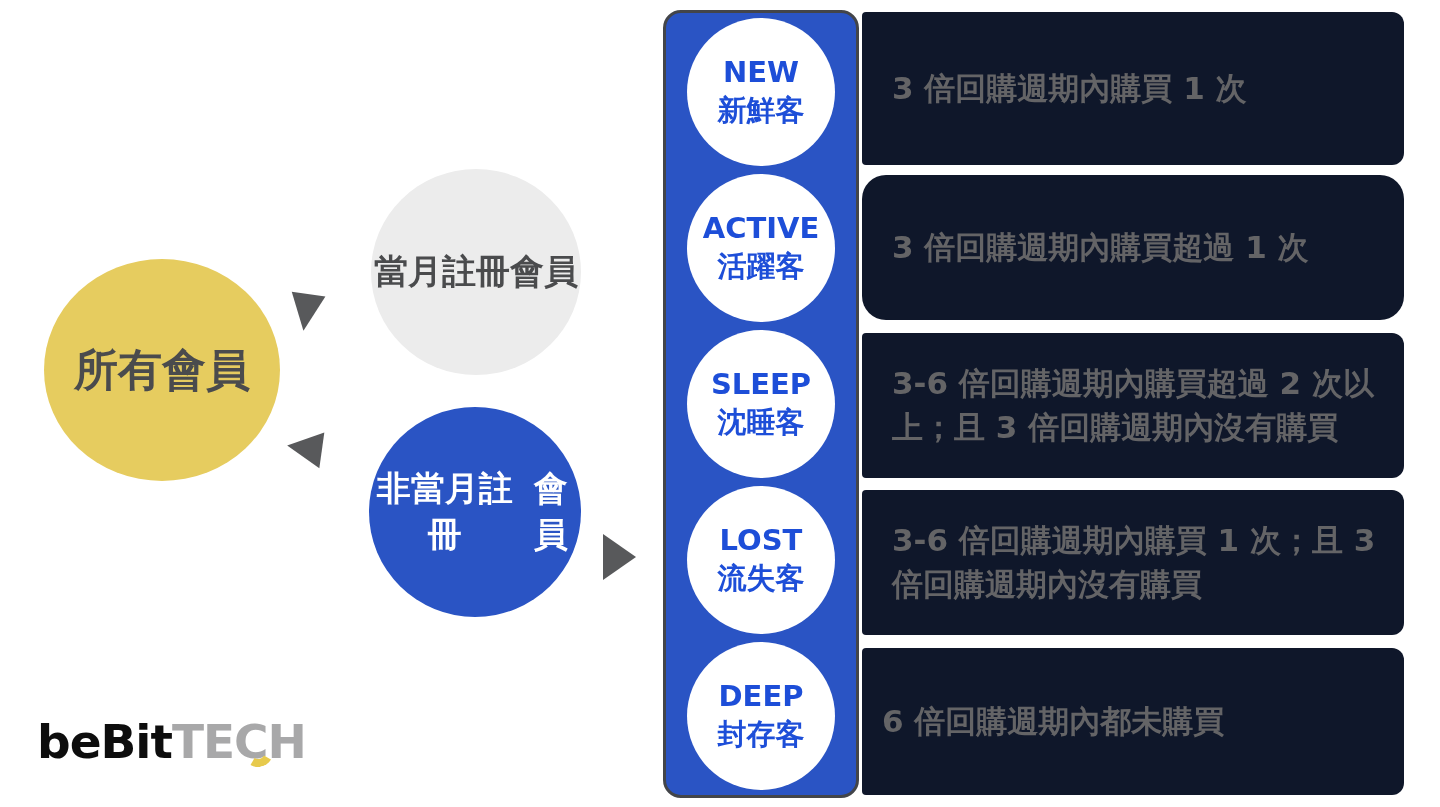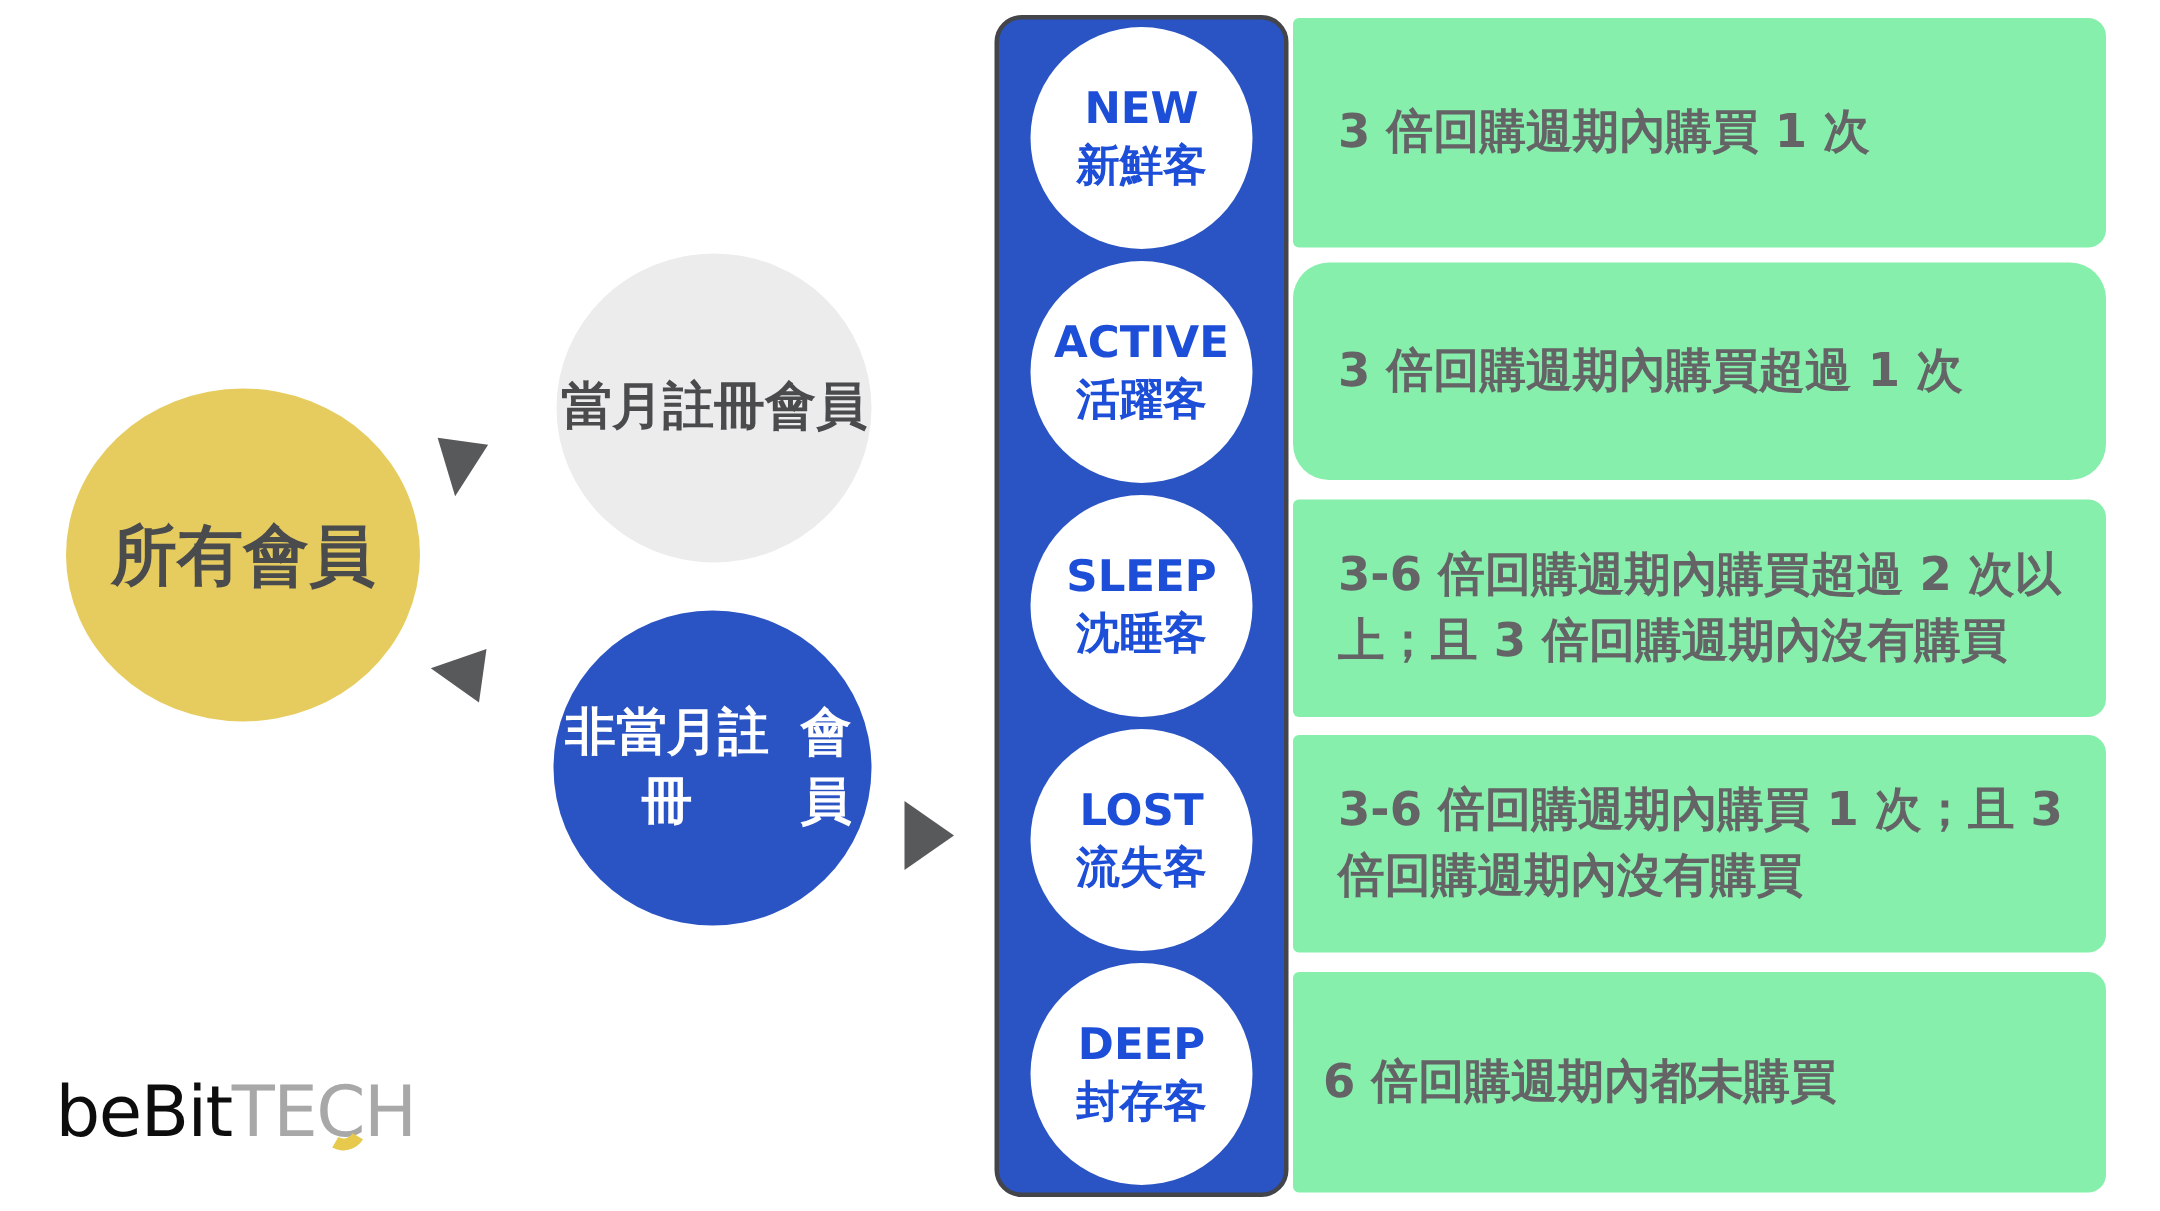--- a/index.html
+++ b/index.html
@@ -74,35 +74,35 @@
     color:#1d4ed8; font-weight:700; font-size:29px; line-height:1.3;
   }
   .seg-circle.pos-0 { top:5px; }
   .seg-circle.pos-1 { top:161px; }
   .seg-circle.pos-2 { top:317px; }
   .seg-circle.pos-3 { top:473px; }
   .seg-circle.pos-4 { top:629px; }
   .panel {
     position:absolute;
     left:862px; width:542px;
-    background:#86efac;
+    background:#0f172a;
     border-radius:4px 12px 12px 4px;
     display:flex; align-items:center;
     padding:0 24px 0 30px;
     color:#646466; font-weight:700; font-size:31px; line-height:1.4;
   }
   .panel.pos-0 { top:12px;  height:153px; }
   .panel.pos-1 { top:175px; height:145px;border-radius:24px; }
   .panel.pos-2 { top:333px; height:145px; }
   .panel.pos-3 { top:490px; height:145px; }
   .panel.pos-4 { top:648px; height:147px;padding-left:20px; }
   .logo {
     position:absolute;
     left:37px; top:714px;
-    font-size:47px; font-weight:400; letter-spacing:-1px;
+    font-size:47px; font-weight:700; letter-spacing:-1px;
     white-space:nowrap;
   }
   .logo-black { color:#0d0d0d; }
   .logo-gray  { color:#a8a8a9; position:relative; display:inline-block; }
   .logo-accent {
     position:absolute;
     right:33px; bottom:2px;
     width:30px; height:30px;
     border:8px solid transparent;
     border-bottom-color:#e7ca4d;

